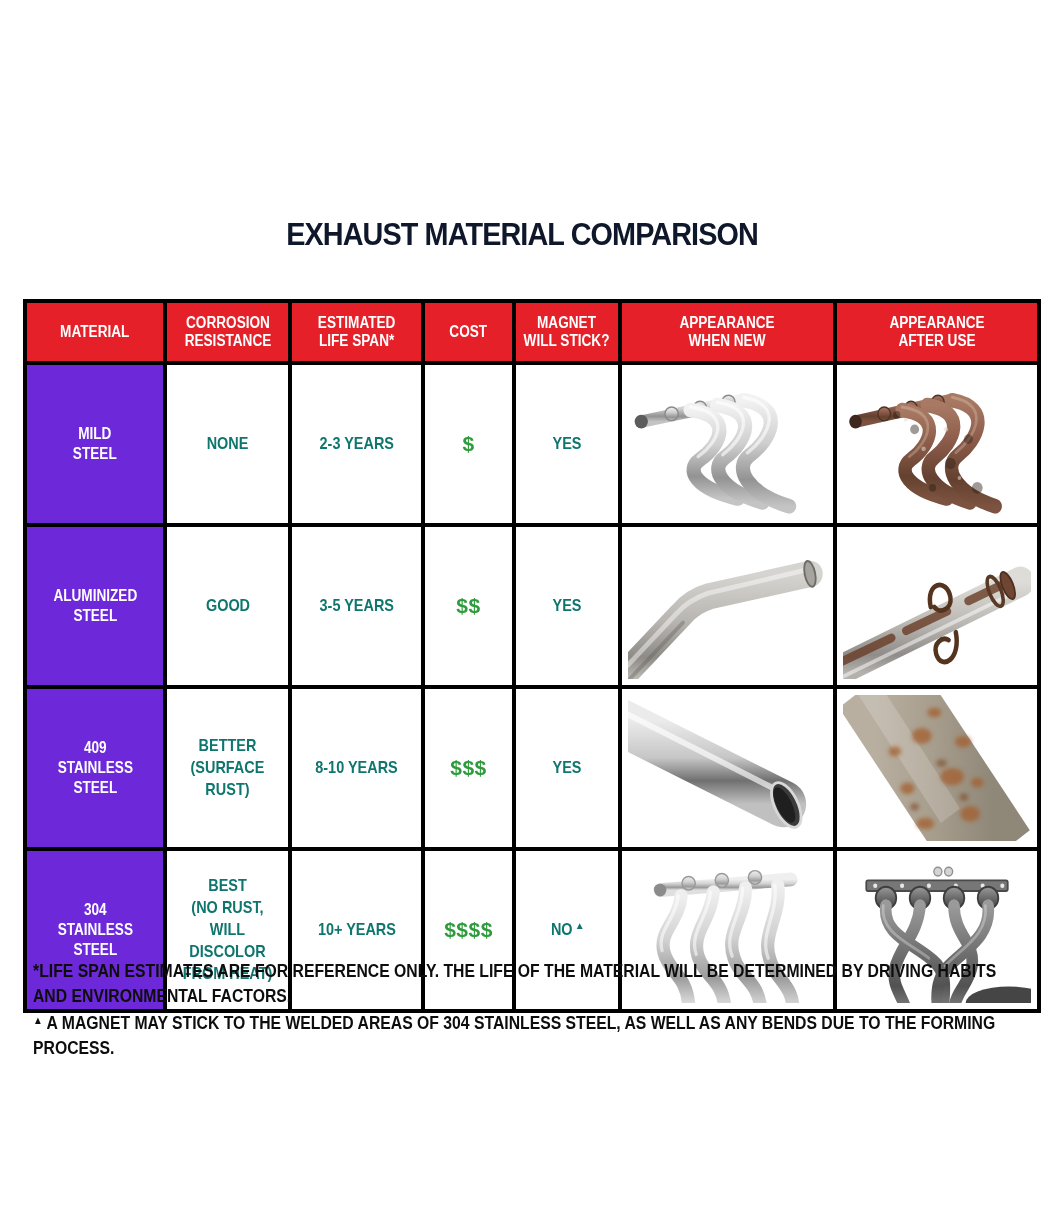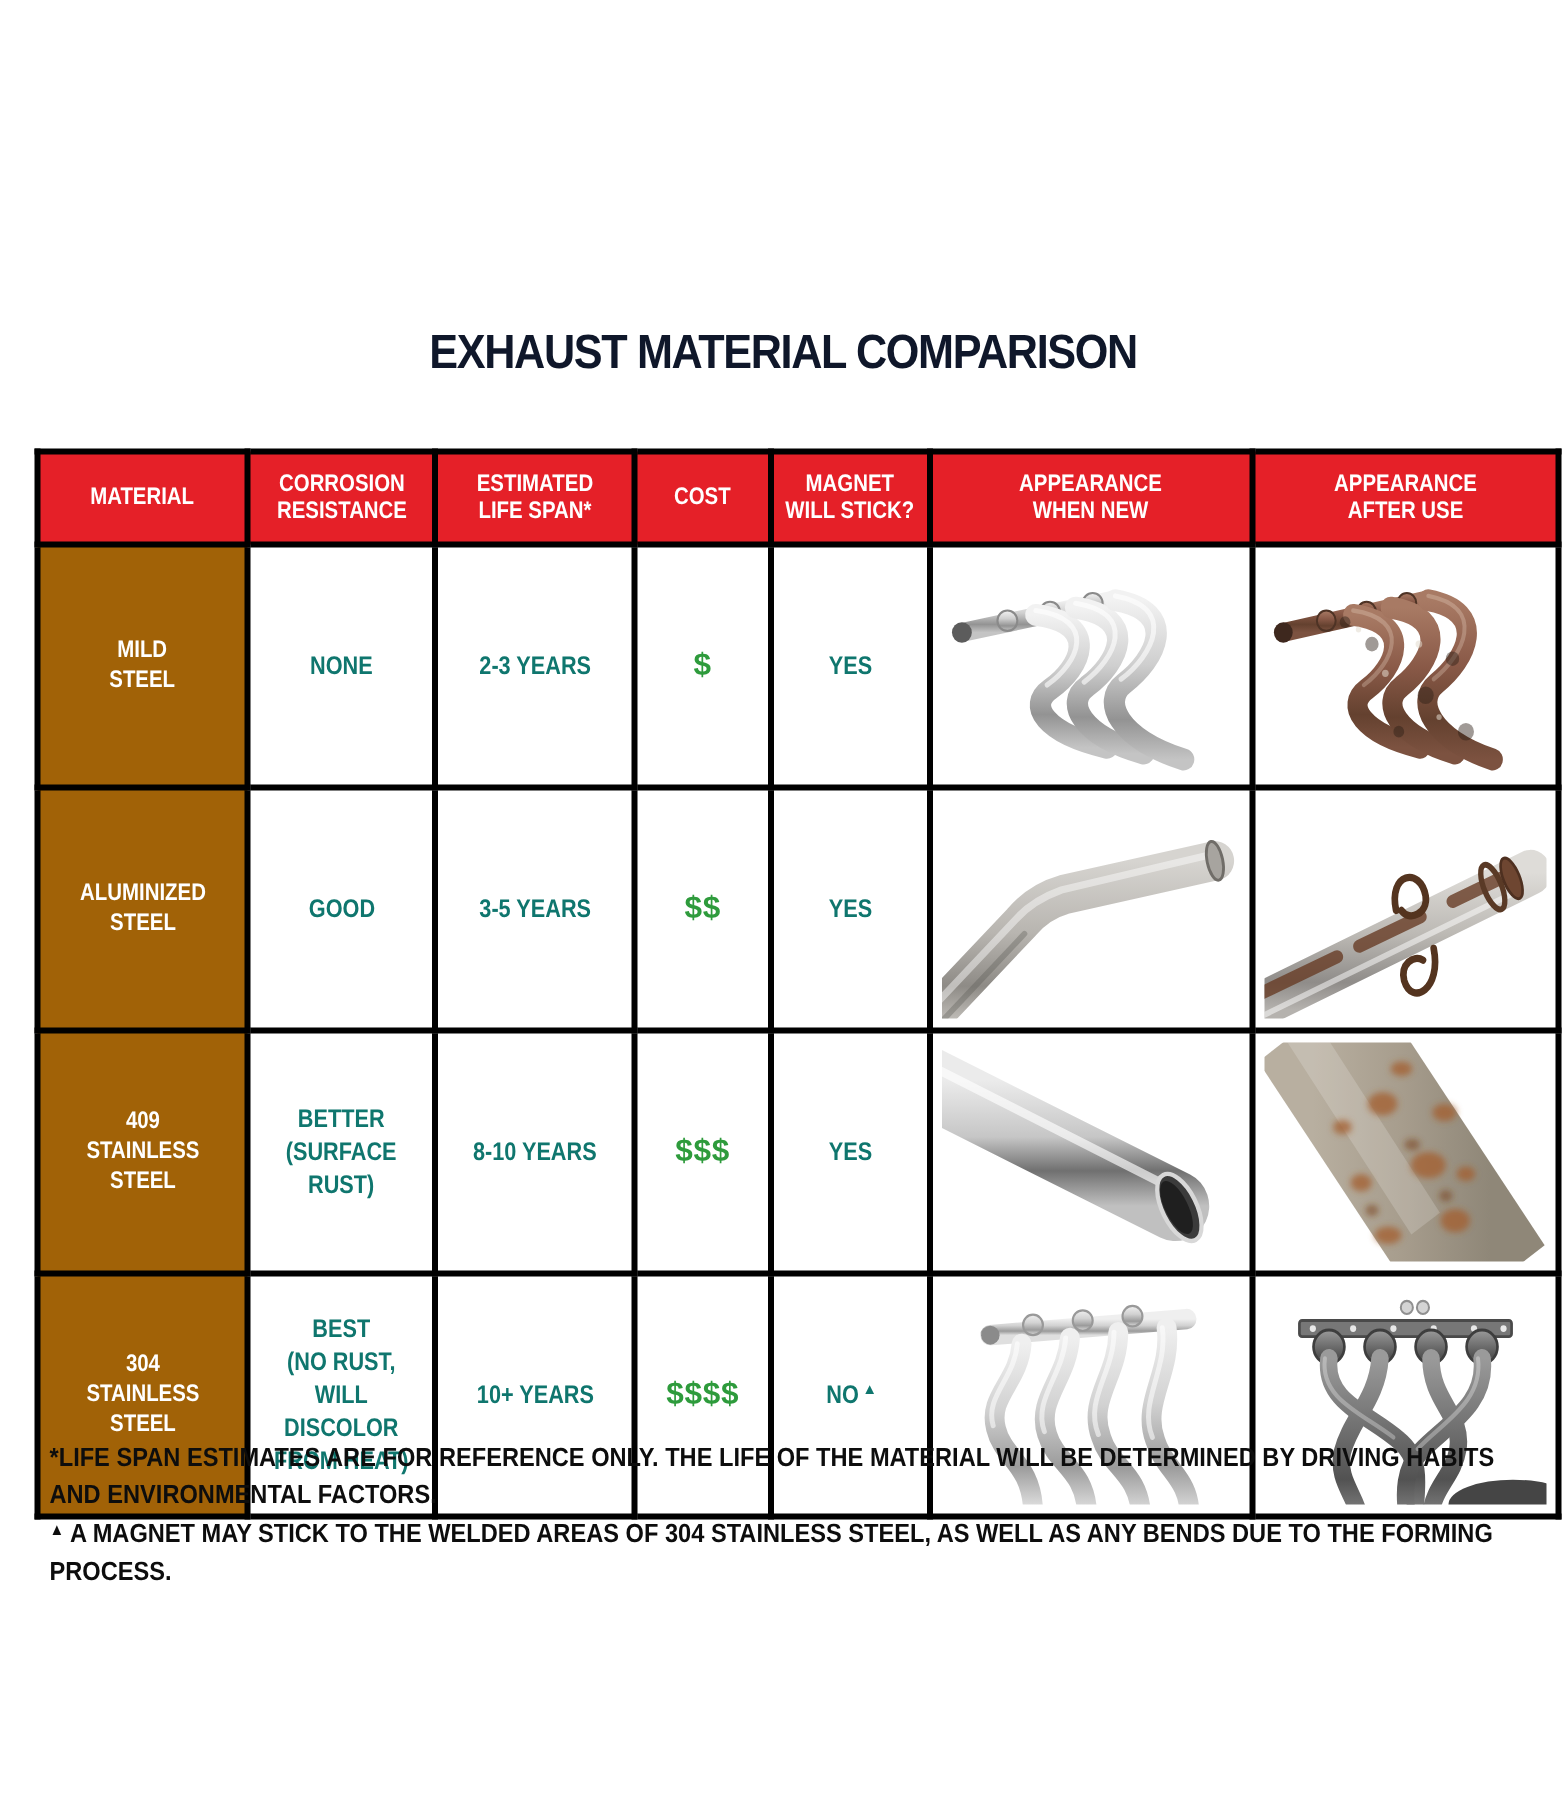--- a/index.html
+++ b/index.html
@@ -19,21 +19,21 @@
   h1.title .cond{transform:scaleX(.9);}
 
   table.grid{
     position:absolute;top:276px;left:23px;width:1014px;
     border-collapse:collapse;table-layout:fixed;background:#fff;margin-top:23px;
   }
   .grid th,.grid td{border:4px solid #000;text-align:center;vertical-align:middle;padding:0;}
   .grid thead tr{height:62px;}
   .grid tbody tr{height:158px;}
   th.hdr{background:#e52028;color:#fff;font-size:16px;line-height:1.15;}
-  td.mat{background:#a16207;color:#fff;font-size:16px;line-height:1.25;}
+  td.mat{background:#6d28d9;color:#fff;font-size:16px;line-height:1.25;}
   td.val{font-size:17px;line-height:1.3;color:#0f766e;}
   td.cost{font-size:21px;color:#2e9b3c;letter-spacing:.5px;}
   td.photo{padding:6px;background:#fff;}
   .ph{display:block;width:100%;height:146px;}
   sup.mag{font-size:10px;vertical-align:6px;letter-spacing:0;}
 
   .fn{position:absolute;left:33px;top:959px;width:1100px;font-size:17.5px;line-height:24.5px;color:#0d0d0d;}
   .fn-mark{font-size:17.5px;}
   .fn-mark-sup{font-size:11px;vertical-align:5px;}
 </style>

